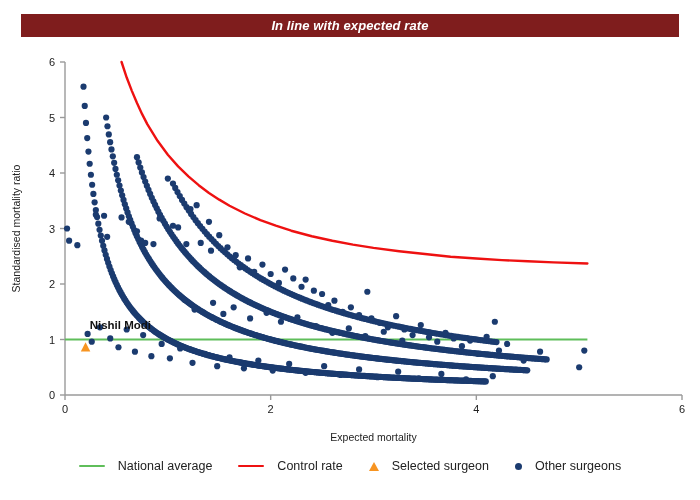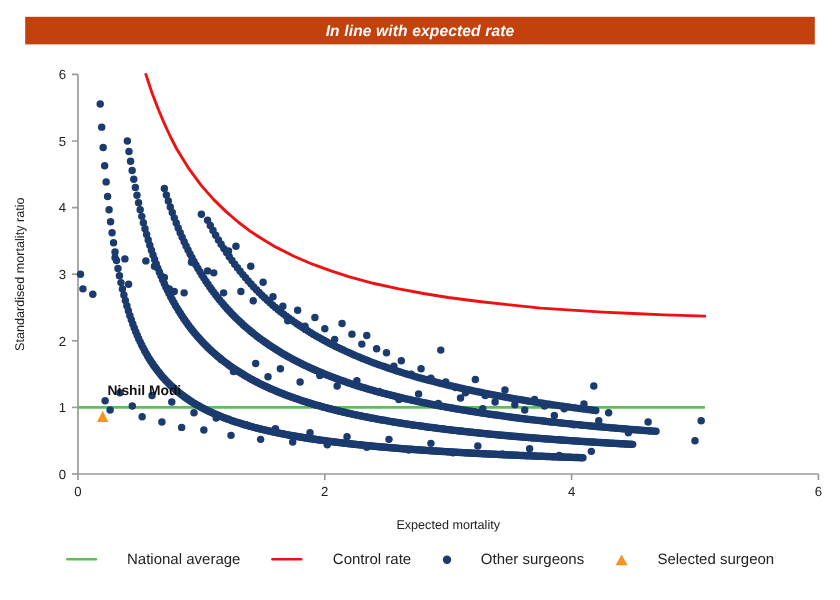--- a/index.html
+++ b/index.html
@@ -20,21 +20,21 @@
     width: 700px;
     height: 500px;
   }
   
   .banner {
     position: absolute;
     left: 21px;
     top: 14px;
     width: 658px;
     height: 23px;
-    background: #c2410c;
+    background: #7f1d1d;
     display: flex;
     align-items: center;
     justify-content: center;
   }
   .banner-text {
     color: #ffffff;
     font-size: 13px;
     font-weight: bold;
     font-style: italic;
     letter-spacing: 0.1px;
@@ -84,21 +84,21 @@
     width: 700px;
     height: 28px;
     display: flex;
     align-items: center;
     justify-content: center;
     gap: 26px;
   }
   .legend-item {
     display: flex;
     align-items: center;
-    gap: 25px;
+    gap: 13px;
     white-space: nowrap;
   }
   .legend-label {
     font-size: 12.5px;
     color: #222222;
   }
   .swatch-line {
     display: inline-block;
     width: 26px;
     height: 2.6px;
@@ -1316,22 +1316,22 @@
   <div class="legend" id="legend-row">
       <div class="legend-item">
         <span class="swatch-line" style="background: rgb(95, 190, 90);"></span>
         <span class="legend-label">National average</span>
       </div>
       <div class="legend-item">
         <span class="swatch-line" style="background: rgb(238, 17, 17);"></span>
         <span class="legend-label">Control rate</span>
       </div>
       <div class="legend-item">
+        <span class="swatch-tri" style="border-bottom: 9px solid rgb(247, 148, 33);"></span>
+        <span class="legend-label">Selected surgeon</span>
+      </div>
+      <div class="legend-item">
         <span class="swatch-dot" style="background: rgb(27, 59, 111);"></span>
         <span class="legend-label">Other surgeons</span>
-      </div>
-      <div class="legend-item">
-        <span class="swatch-tri" style="border-bottom: 9px solid rgb(247, 148, 33);"></span>
-        <span class="legend-label">Selected surgeon</span>
       </div>
     </div>
 
 </div>
 
 </body></html>

